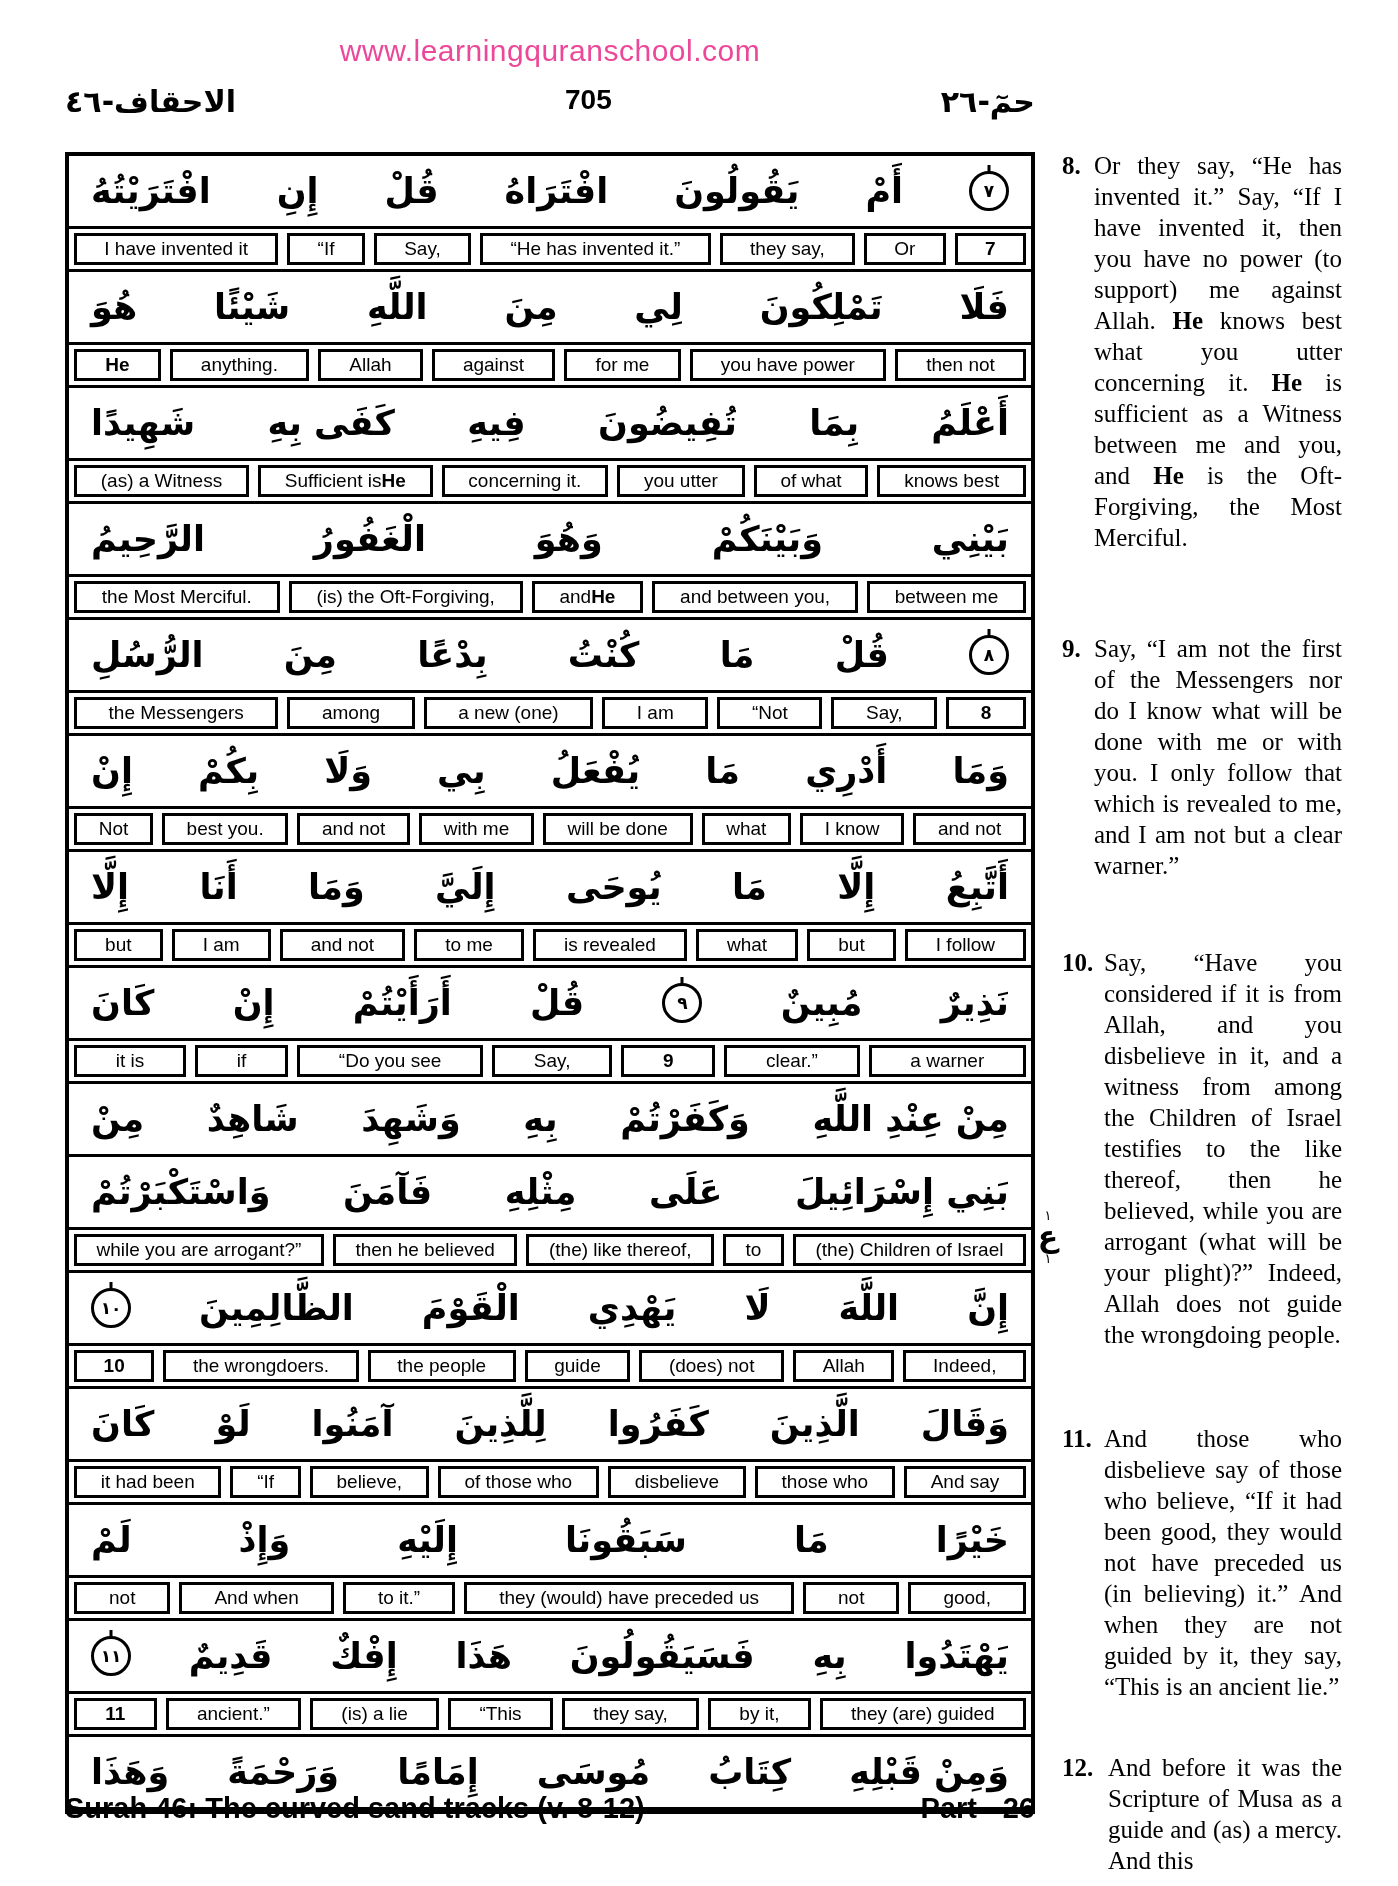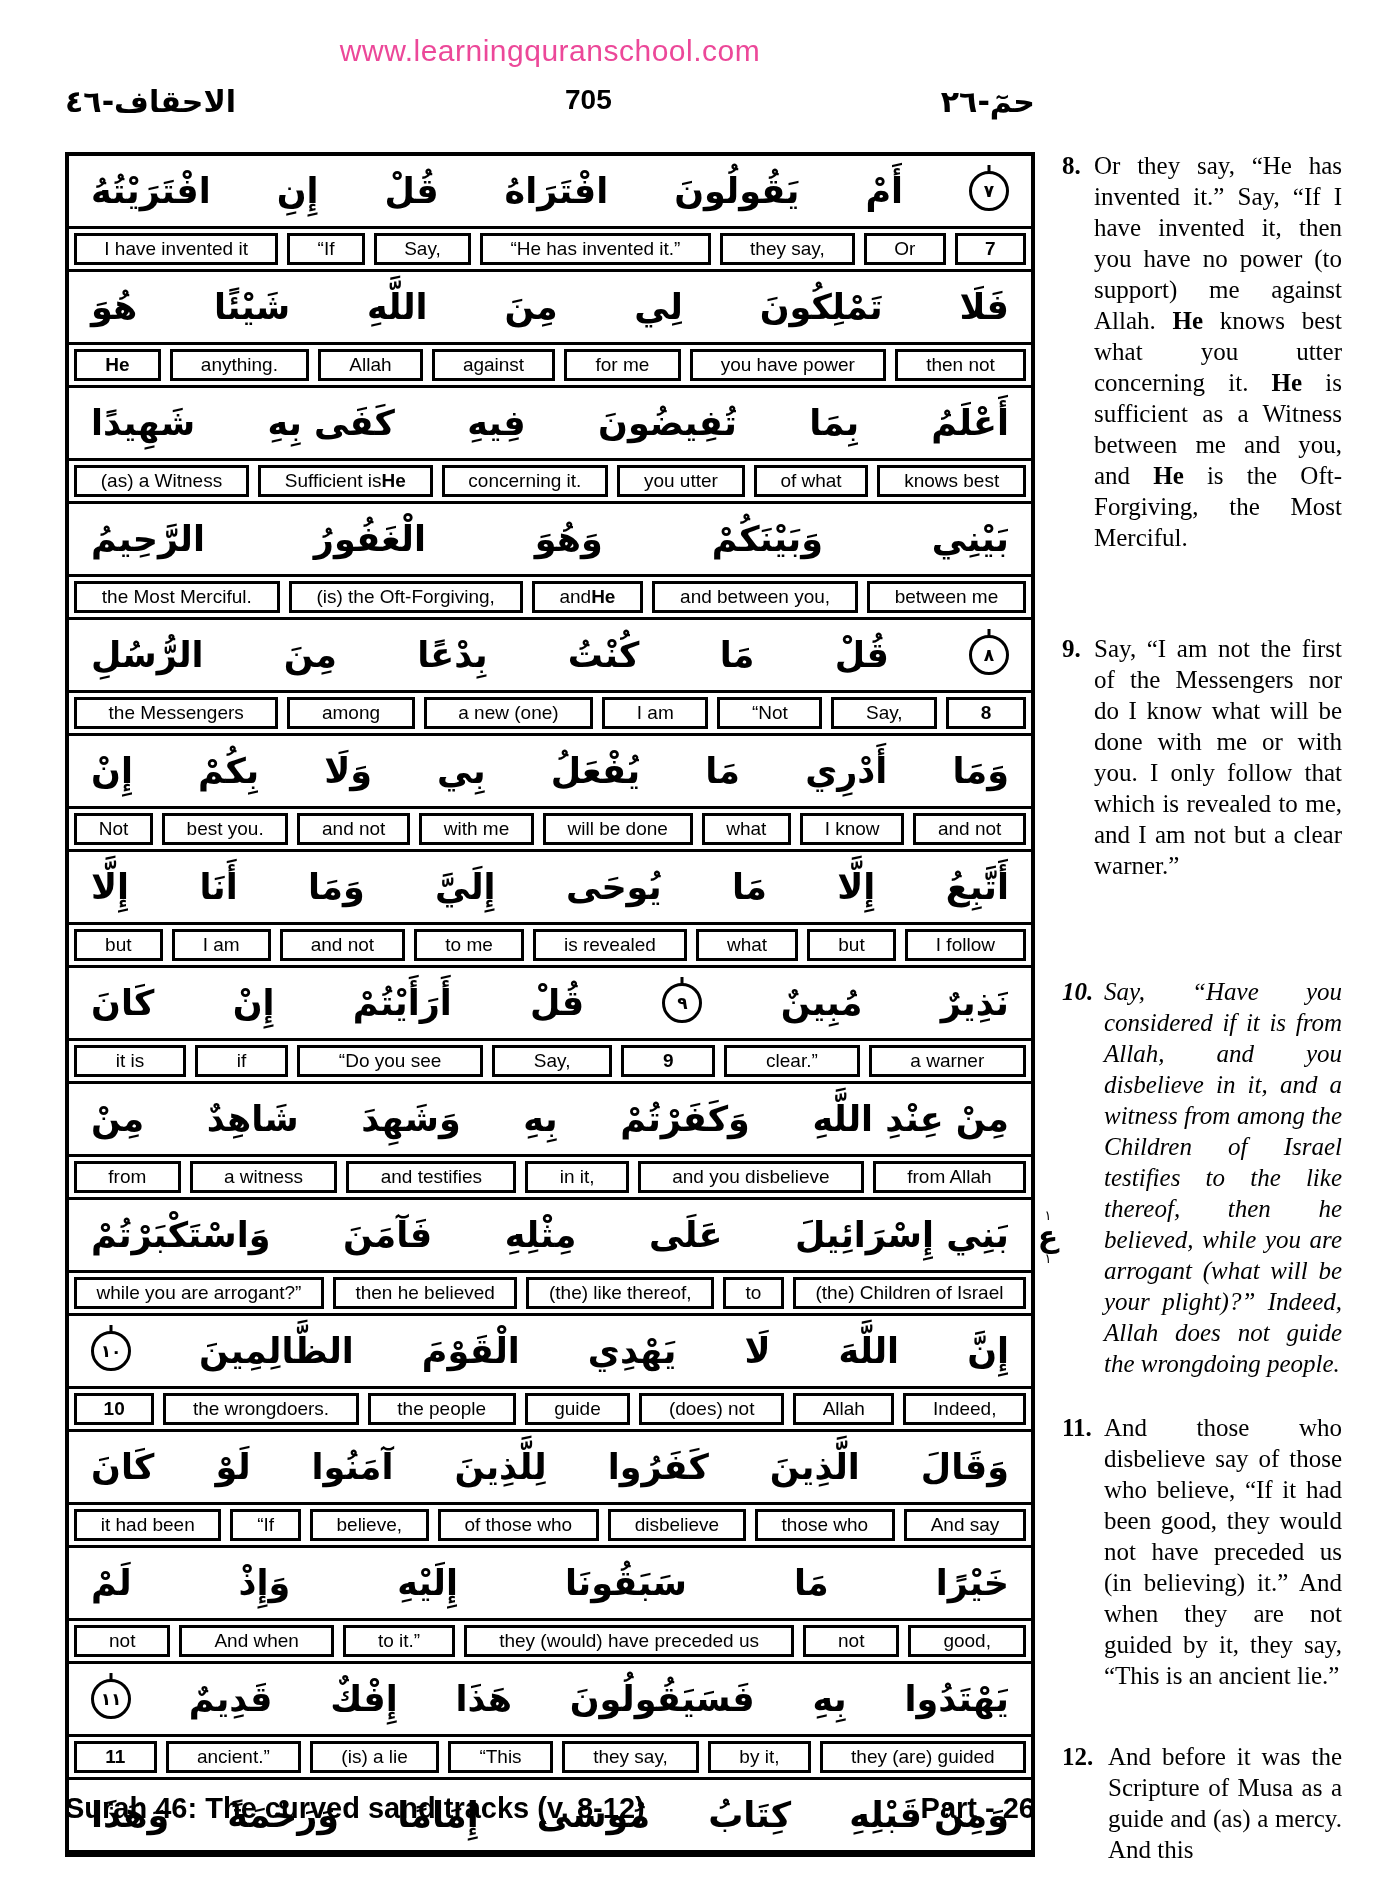--- a/index.html
+++ b/index.html
@@ -43,22 +43,22 @@
     flex:1 1 auto;border:3px solid #000;box-sizing:border-box;height:32px;
     display:flex;align-items:center;justify-content:center;
     font-size:19px;line-height:26px;padding:0 6px;white-space:nowrap;text-align:center;
   }
   .eng-col{
     position:absolute;left:1062px;top:150px;width:280px;
     font-family:"Liberation Serif",serif;font-size:25px;line-height:31px;text-align:justify;
   }
   .eng-p{position:relative;padding-left:32px;margin:0;}
   .eng-p:nth-child(2){margin-top:80px;}
-  .eng-p:nth-child(3){margin-top:95px;padding-left:42px;font-style:italic;}
-  .eng-p:nth-child(4){margin-top:33px;padding-left:42px;}
+  .eng-p:nth-child(3){margin-top:66px;padding-left:42px;}
+  .eng-p:nth-child(4){margin-top:73px;padding-left:42px;}
   .eng-p:nth-child(5){margin-top:50px;padding-left:46px;}
   .eng-num{position:absolute;left:0;top:0;font-weight:bold;}
   .ruku{
     position:absolute;left:1034px;top:1210px;width:28px;text-align:center;
     font-family:"DejaVu Sans",sans-serif;
   }
   .ruku-top{display:block;font-size:13px;line-height:11px;}
   .ruku-mid{display:block;font-size:30px;line-height:32px;font-weight:bold;}
   .ruku-bot{display:block;font-size:13px;line-height:12px;}
   .footer{
@@ -229,28 +229,20 @@
       <span class="tr-cell">a warner</span>
     </div>
     <div class="ar-row">
       <span class="ar-word">مِنْ عِنْدِ اللَّهِ</span>
       <span class="ar-word">وَكَفَرْتُمْ</span>
       <span class="ar-word">بِهِ</span>
       <span class="ar-word">وَشَهِدَ</span>
       <span class="ar-word">شَاهِدٌ</span>
       <span class="ar-word">مِنْ</span>
     </div>
-    <div class="tr-row">
-      <span class="tr-cell">from</span>
-      <span class="tr-cell">a witness</span>
-      <span class="tr-cell">and testifies</span>
-      <span class="tr-cell">in it,</span>
-      <span class="tr-cell">and you disbelieve</span>
-      <span class="tr-cell">from Allah</span>
-    </div>
     <div class="ar-row">
       <span class="ar-word">بَنِي إِسْرَائِيلَ</span>
       <span class="ar-word">عَلَى</span>
       <span class="ar-word">مِثْلِهِ</span>
       <span class="ar-word">فَآمَنَ</span>
       <span class="ar-word">وَاسْتَكْبَرْتُمْ</span>
     </div>
     <div class="tr-row">
       <span class="tr-cell">while you are arrogant?”</span>
       <span class="tr-cell">then he believed</span>

